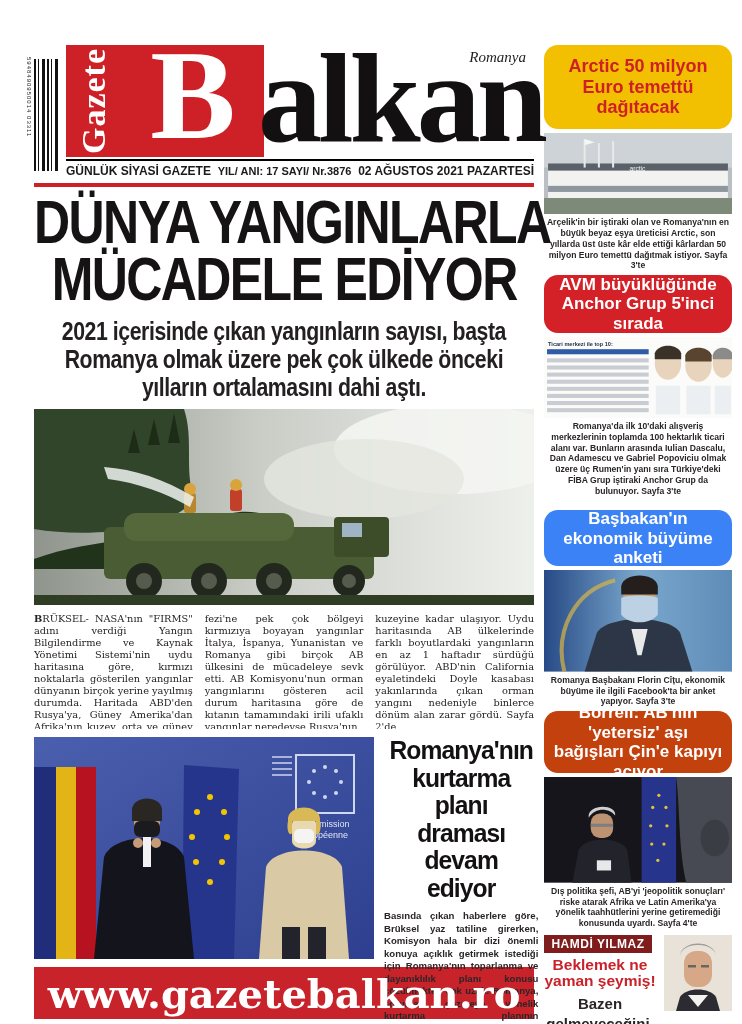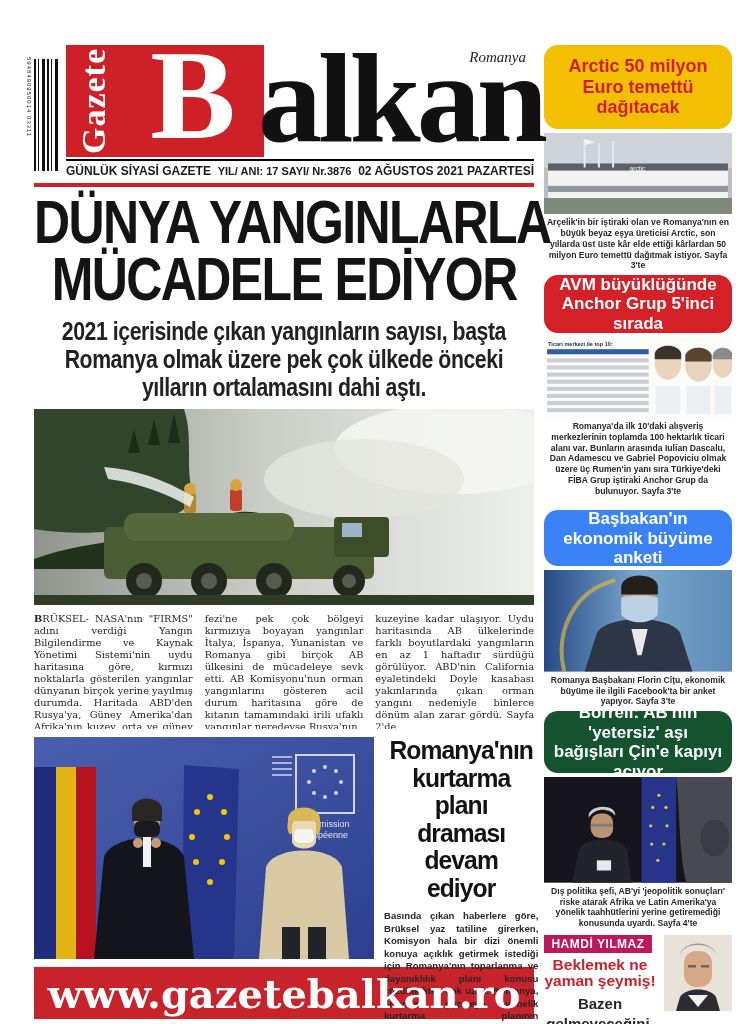--- a/index.html
+++ b/index.html
@@ -89,29 +89,29 @@
 
   
   .sbox { border-radius:14px; display:flex; align-items:center; justify-content:center; text-align:center; padding:6px 8px; }
   .sbox .t { font-weight:bold; line-height:1.15; }
   .box-yellow { background:#f3c001; height:84px; }
   .box-yellow .t { color:#ce2027; font-size:18px; }
   .box-red { background:#d42127; height:58px; margin-top:4px; }
   .box-red .t { color:#fff; font-size:17px; }
   .box-blue { background:#3b82f6; height:56px; margin-top:14px; }
   .box-blue .t { color:#fff; font-size:17px; }
-  .box-teal { background:#14532d; height:62px; margin-top:4px; }
+  .box-teal { background:#c2410c; height:62px; margin-top:4px; }
   .box-teal .t { color:#fff; font-size:17px; }
   .sphoto { width:100%; display:block; margin-top:4px; }
   .scaption {
     margin-top:3px; font-size:8.6px; font-weight:bold; line-height:1.25; text-align:center; color:#2a2627; padding:0 2px;
   }
   .hamdi { margin-top:6px; position:relative; height:116px; }
   .hamdi .banner {
-    width:108px; height:18px; background:#be185d; color:#fff; font-weight:bold; font-size:12px;
+    width:108px; height:18px; background:#7f1d1d; color:#fff; font-weight:bold; font-size:12px;
     display:flex; align-items:center; justify-content:center; letter-spacing:0.5px;
   }
   .hamdi .hl2 { margin-top:4px; width:112px; color:#c9222a; font-weight:bold; font-size:15.5px; line-height:1.05; text-align:center; }
   .hamdi .txt { margin-top:5px; width:112px; font-size:15px; font-weight:bold; line-height:1.3; text-align:center; color:#2a2627; }
   .hamdi svg { position:absolute; right:0; top:0; }
 </style>
 </head>
 <body>
 
 <div class="page">

